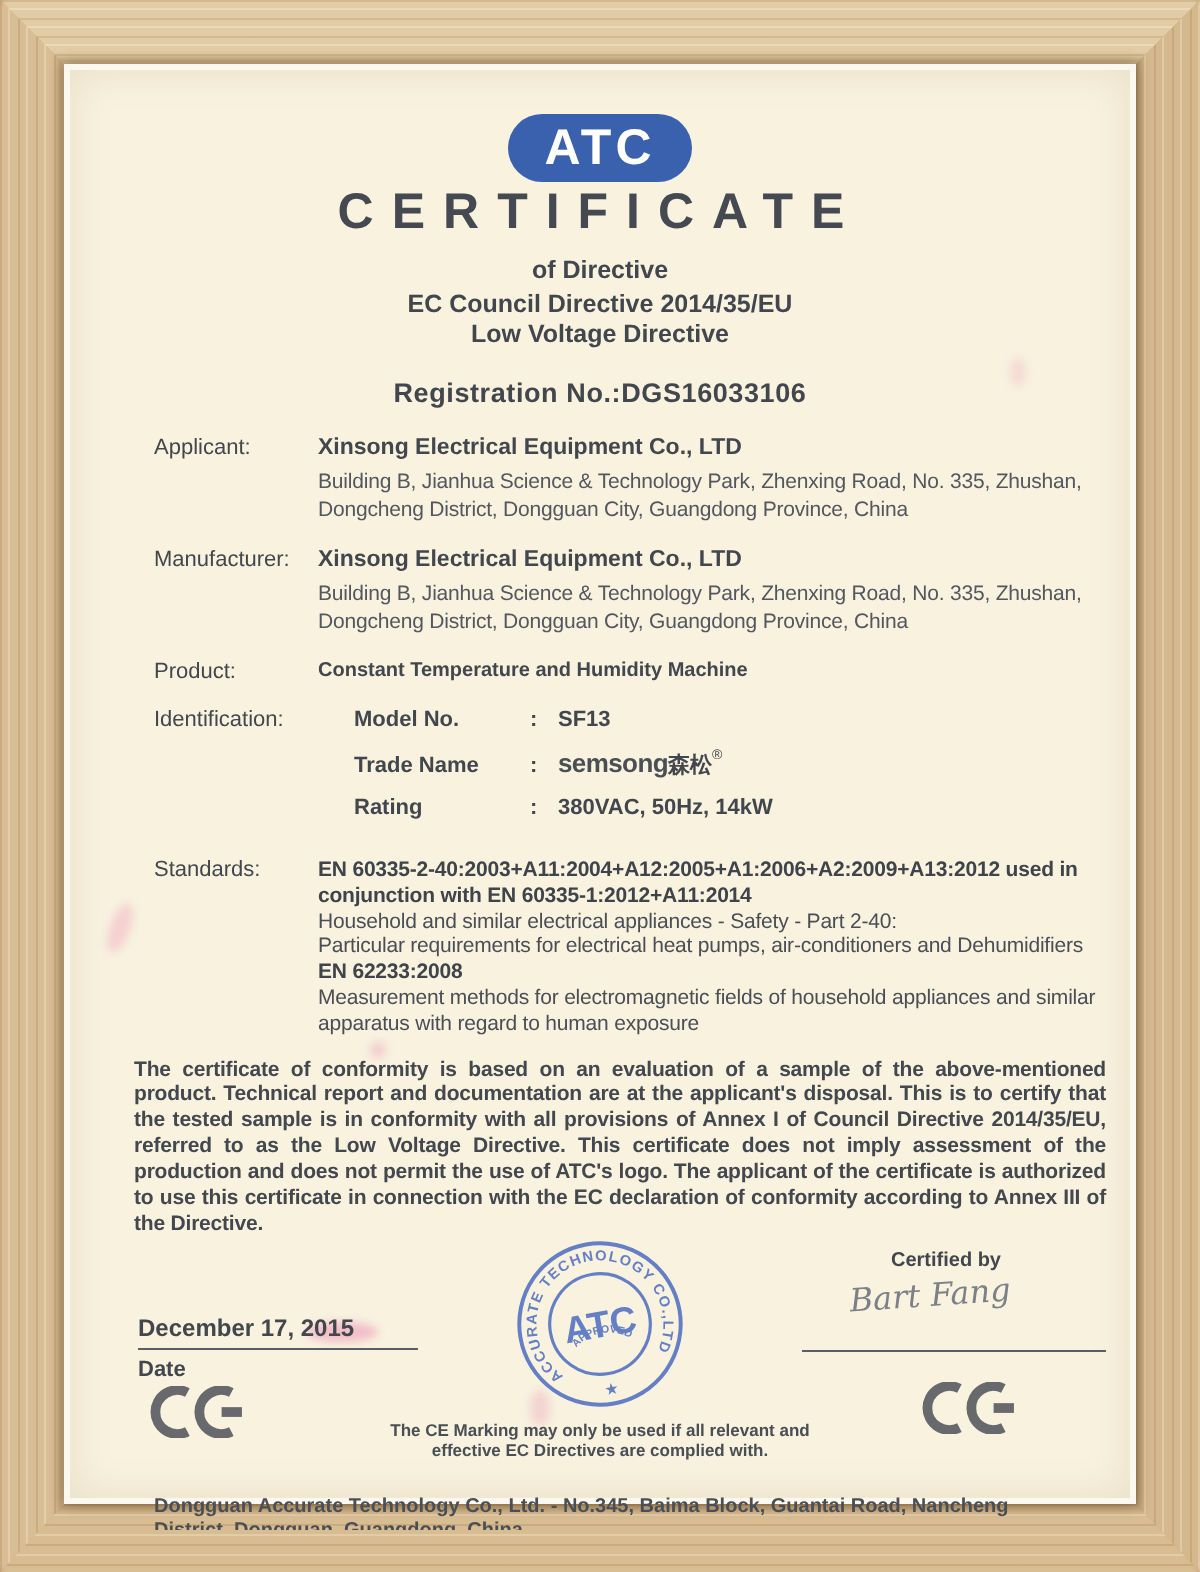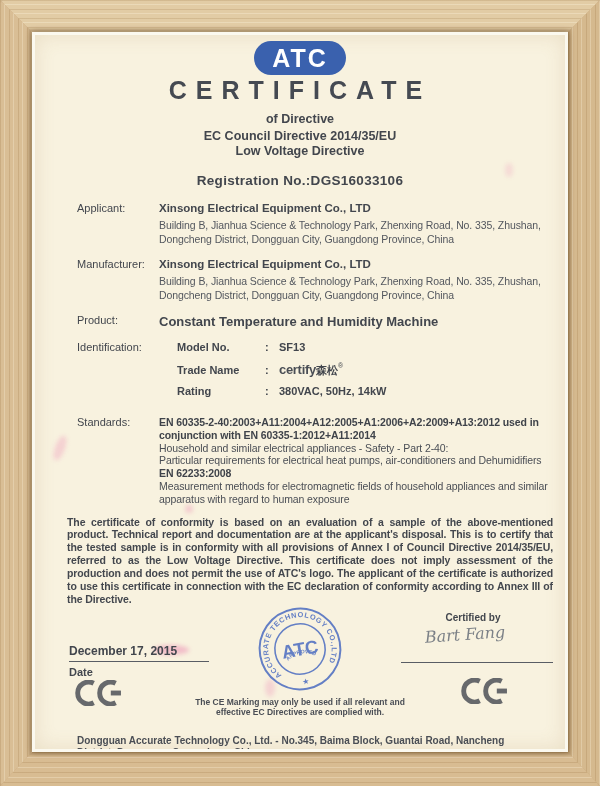--- a/index.html
+++ b/index.html
@@ -21,39 +21,39 @@
     clip-path:polygon(0 0,100% 32px,100% calc(100% - 34px),0 100%);
     box-shadow:inset -3px 0 3px rgba(110,75,35,.30);}
   .f-right{top:0;bottom:0;right:0;width:32px;
     background:#d5b98e repeating-linear-gradient(to right, rgba(150,110,60,.22) 0 1px, rgba(255,255,255,0) 1px 4px, rgba(255,248,228,.28) 4px 5px, rgba(255,255,255,0) 5px 9px);
     clip-path:polygon(0 32px,100% 0,100% 100%,0 calc(100% - 34px));
     box-shadow:inset 3px 0 3px rgba(110,75,35,.30);}
 
   .paper{position:absolute;left:32px;top:32px;right:32px;bottom:34px;
     background:#f8f2df;border:3px solid #fbf9ef;
     box-shadow:inset 0 0 20px rgba(160,120,60,.16), 0 0 6px rgba(80,50,10,.45);}
-  .content{position:relative;width:100%;height:100%;padding:4px 10px;box-sizing:border-box;color:#42464d;overflow:hidden;}
+  .content{position:relative;width:100%;height:100%;padding:4px 10px;box-sizing:border-box;color:#42464d;overflow:hidden;margin-top:16px;}
 
   
   .logo-pill{width:92px;height:34px;border-radius:17px;background:#3a61ae;color:#fff;
     font-weight:bold;font-size:25px;letter-spacing:2px;display:flex;align-items:center;justify-content:center;margin:2px auto 0;}
   .title{text-align:center;font-size:25px;font-weight:bold;letter-spacing:9px;color:#454a52;margin-top:1px;white-space:nowrap;}
   .subtitle{text-align:center;font-size:12.5px;font-weight:bold;margin-top:7px;}
   .directive{text-align:center;font-size:12.5px;font-weight:bold;margin-top:3px;}
   .directive.second{margin-top:1px;}
   .registration{text-align:center;font-size:13.5px;font-weight:bold;letter-spacing:.3px;margin-top:15px;}
 
   
   .fields{margin:14px 0 0 32px;}
   .frow{display:flex;margin-bottom:12px;}
   .flabel{flex:0 0 82px;font-weight:normal;font-size:11px;}
   .fval{flex:1;min-width:0;}
   .company{font-weight:bold;font-size:11.5px;margin-bottom:5px;}
   .addr{font-size:10.5px;line-height:13.5px;color:#53575e;letter-spacing:-.1px;}
-  .bold-val{font-weight:bold;font-size:13px;}
+  .bold-val{font-weight:bold;font-size:10px;}
   .irow{display:flex;margin-bottom:7px;align-items:baseline;}
   .ikey{flex:0 0 88px;font-weight:bold;font-size:11px;padding-left:18px;}
   .icolon{flex:0 0 14px;font-weight:bold;font-size:11px;}
   .ival{font-weight:bold;font-size:11px;}
   .brand{font-weight:bold;font-size:13px;letter-spacing:-.3px;color:#4a4e55;}
   .cjk{font-weight:bold;font-size:11px;}
   .reg{font-size:7px;vertical-align:super;}
   .std-line{font-size:10.5px;line-height:12.8px;color:#4a4e55;letter-spacing:-.1px;}
   .std-line.bold{font-weight:bold;color:#3f434a;}
 
@@ -144,21 +144,21 @@
           <div class="fval">
             <div class="irow">
               <span class="ikey">Model No.</span>
               <span class="icolon">:</span>
               <span class="ival">SF13</span>
             </div>
             <div class="irow">
               <span class="ikey">Trade Name</span>
               <span class="icolon">:</span>
               <span>
-                <span class="brand">certify</span><span class="cjk">森松</span><span class="reg">®</span>
+                <span class="brand">semsong</span><span class="cjk">森松</span><span class="reg">®</span>
               </span>
             </div>
             <div class="irow">
               <span class="ikey">Rating</span>
               <span class="icolon">:</span>
               <span class="ival">380VAC, 50Hz, 14kW</span>
             </div>
           </div>
         </div>
 

